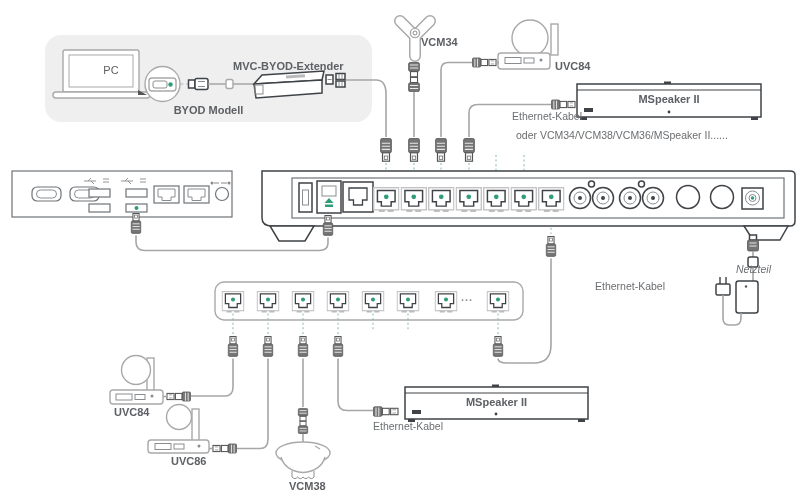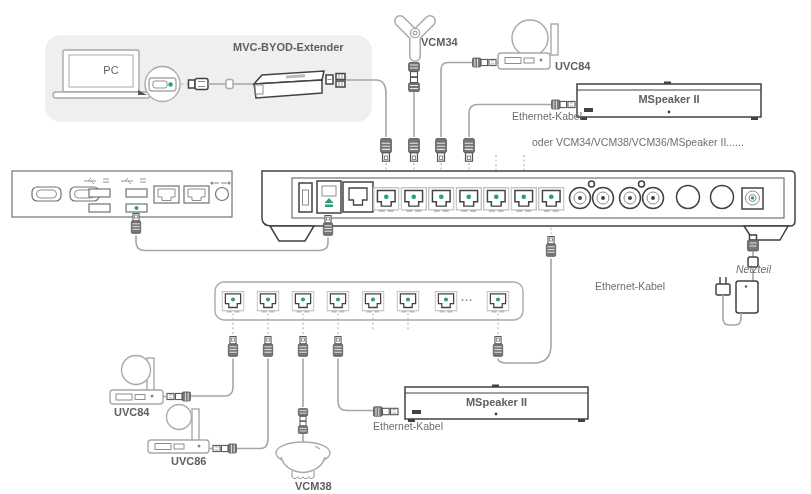--- a/index.html
+++ b/index.html
@@ -326,34 +326,35 @@
     <rect x="492" y="384.5" width="7" height="2.5" fill="#3f4347"></rect>
     <rect x="412" y="410" width="9" height="4" fill="#3f4347"></rect>
     <circle cx="496" cy="414" r="1.4" fill="#3f4347"></circle>
     <rect x="408" y="419" width="7" height="3" fill="#3f4347"></rect>
     <rect x="578" y="419" width="7" height="3" fill="#3f4347"></rect>
   </g>
   <use href="#plugh" x="373" y="406" width="26" height="11"></use>
 </svg>
 
 <div class="lbl ctr" style="left:63px;top:64px;width:96px;font-weight:normal;">PC</div>
-<div class="lbl" style="left:233px;top:41px;">MVC-BYOD-Extender</div>
+<div class="lbl" style="left:233px;top:60px;">MVC-BYOD-Extender</div>
+<div class="lbl ctr" style="left:45px;top:104px;width:327px;">BYOD Modell</div>
 
 <div class="lbl" style="left:421px;top:36px;">VCM34</div>
 <div class="lbl" style="left:555px;top:60px;">UVC84</div>
 <div class="lbl ctr" style="left:577px;top:93px;width:184px;">MSpeaker II</div>
 <div class="lbl2" style="left:480px;top:110px;">Ethernet-Kabel</div>
-<div class="lbl2" style="left:484px;top:136px;margin-left:16px;">oder VCM34/VCM38/VCM36/MSpeaker II......</div>
+<div class="lbl2" style="left:484px;top:129px;">oder VCM34/VCM38/VCM36/MSpeaker II......</div>
 
 
 <div class="lbl2" style="left:563px;top:280px;">Ethernet-Kabel</div>
 <div class="lbl2" style="left:704px;top:263px;font-style:italic;">Netzteil</div>
 
 <div class="lbl" style="left:461px;top:291px;color:#8a8d90;letter-spacing:1px;">...</div>
 
 
 <div class="lbl" style="left:114px;top:406px;">UVC84</div>
 <div class="lbl" style="left:171px;top:455px;">UVC86</div>
-<div class="lbl" style="left:295px;top:480px;text-align:center;">VCM38</div>
+<div class="lbl" style="left:289px;top:480px;text-align:center;">VCM38</div>
 <div class="lbl ctr" style="left:405px;top:396px;width:183px;">MSpeaker II</div>
 <div class="lbl2" style="left:341px;top:420px;">Ethernet-Kabel</div>
 
 </div>
 
 </body></html>

